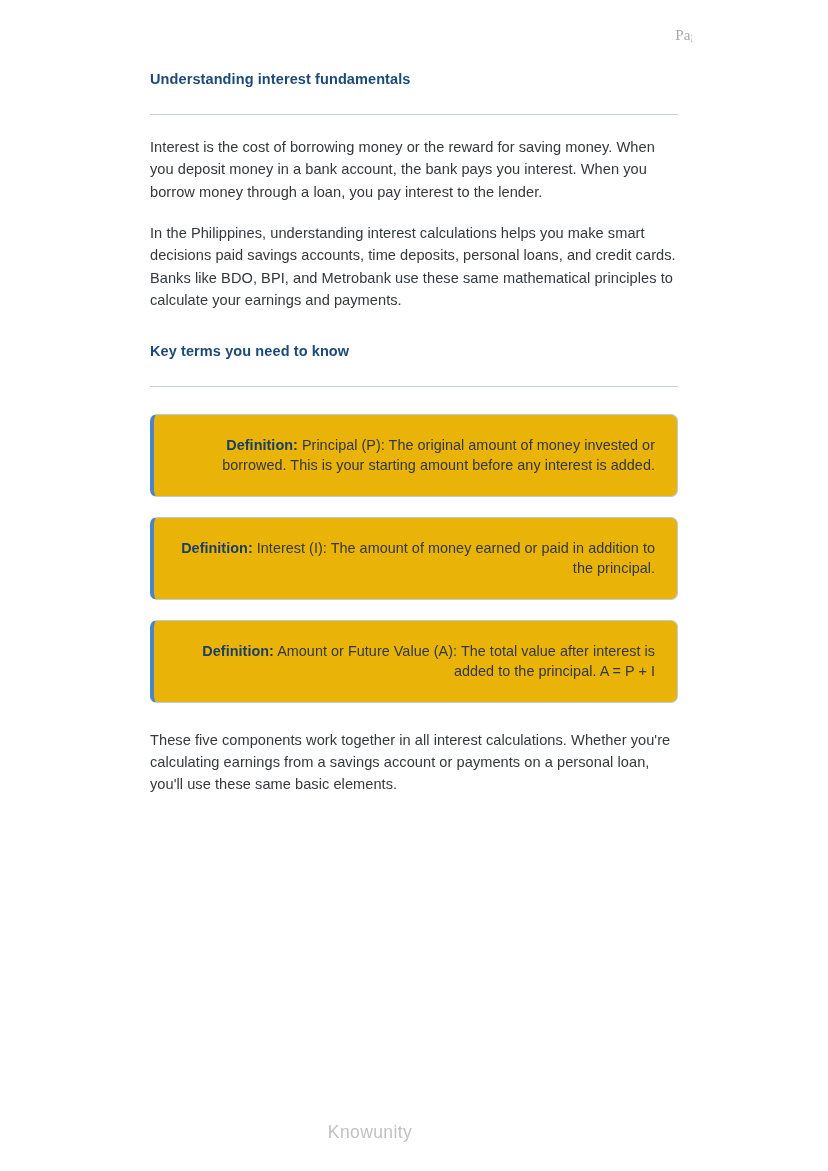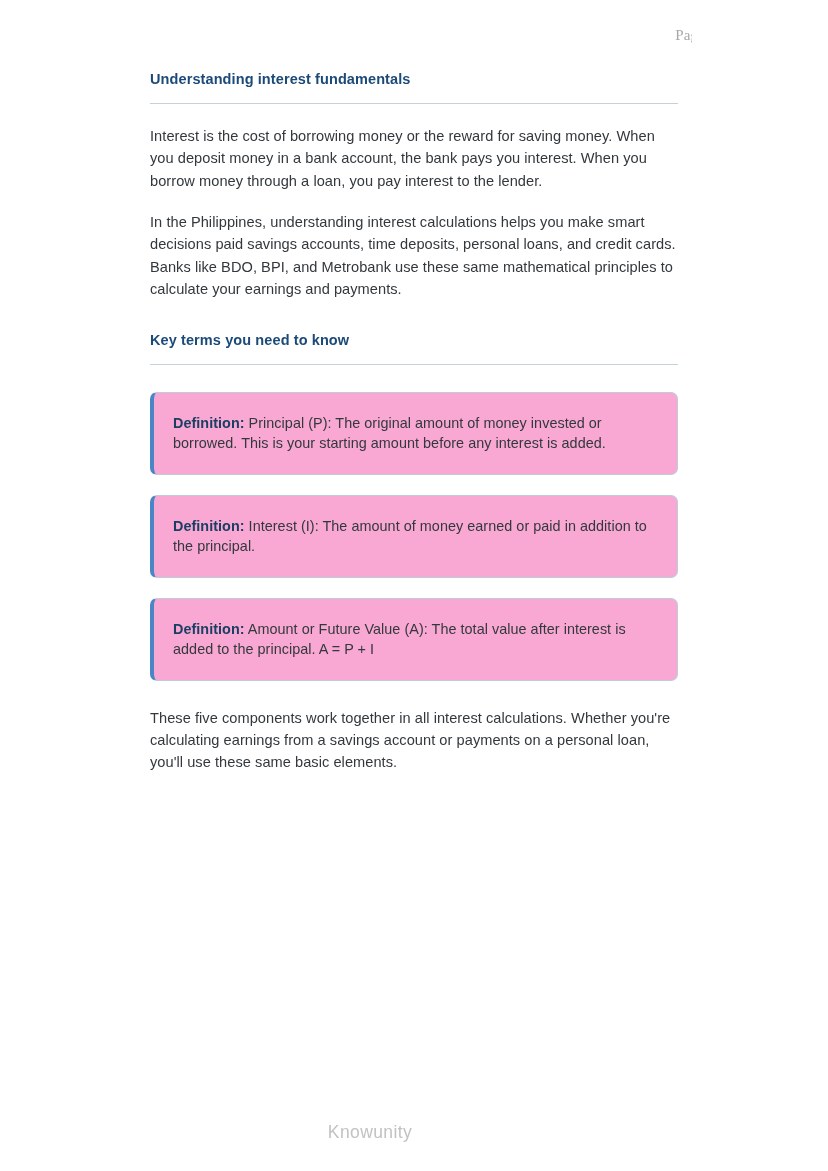--- a/index.html
+++ b/index.html
@@ -48,21 +48,21 @@
   }
 
   
   .section-heading {
     font-size: 14.5px;
     font-weight: bold;
     color: #1b4a78;
     letter-spacing: 0.1px;
     line-height: 1.3;
     margin: 0;
-    padding: 0 0 14px 0;
+    padding: 0 0 25px 0;
     border-bottom: 1.6px solid #c3d3de;
   }
   .section-heading.second {
     margin-top: 30px;
   }
 
   
   .para {
     font-size: 14.6px;
     line-height: 22.4px;
@@ -80,24 +80,25 @@
   
   .definitions {
     margin-top: 27px;
   }
   .definition-box {
     position: relative;
     box-sizing: border-box;
     border: 1px solid #b9cedd;
     border-left: 4.5px solid #4a86c5;
     border-radius: 7px;
-    background: #f9a8d4;
+    background: #eab308;
     padding: 20px 22px 20px 19px;
     margin-bottom: 20px;
     min-height: 76px;
+    text-align: right;
   }
   .definition-box:last-child {
     margin-bottom: 0;
   }
   .definition-text {
     font-size: 14.4px;
     line-height: 20.5px;
     color: #33383d;
     letter-spacing: 0.04px;
   }

